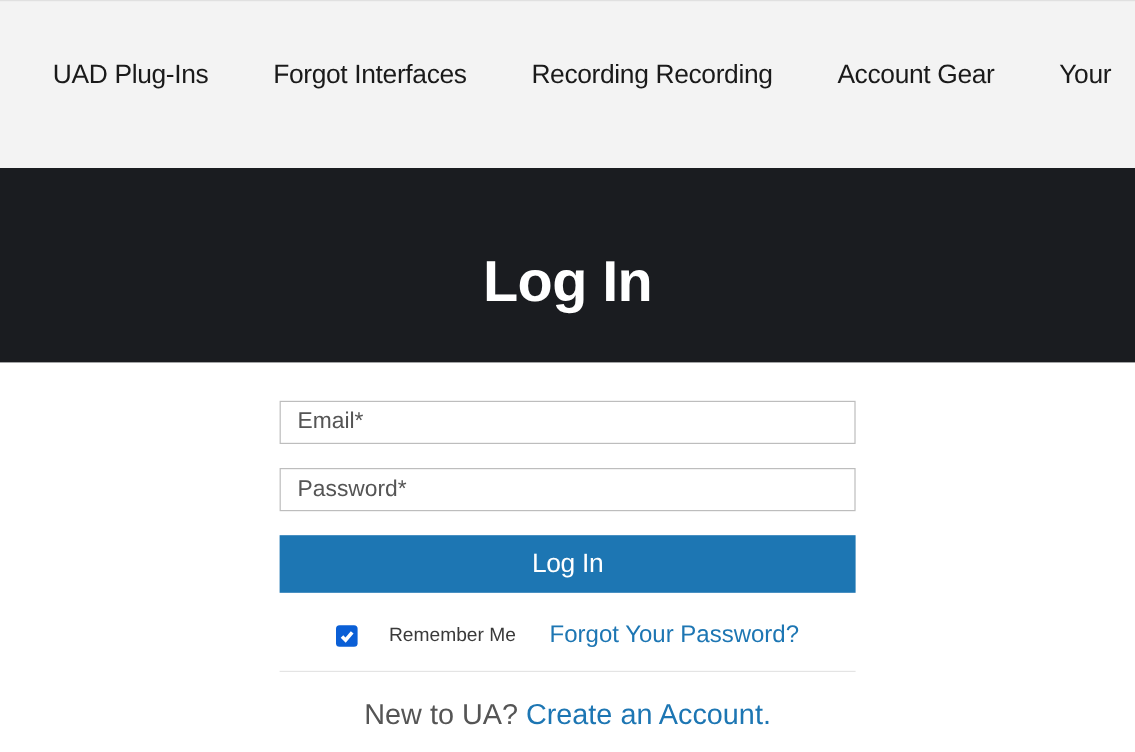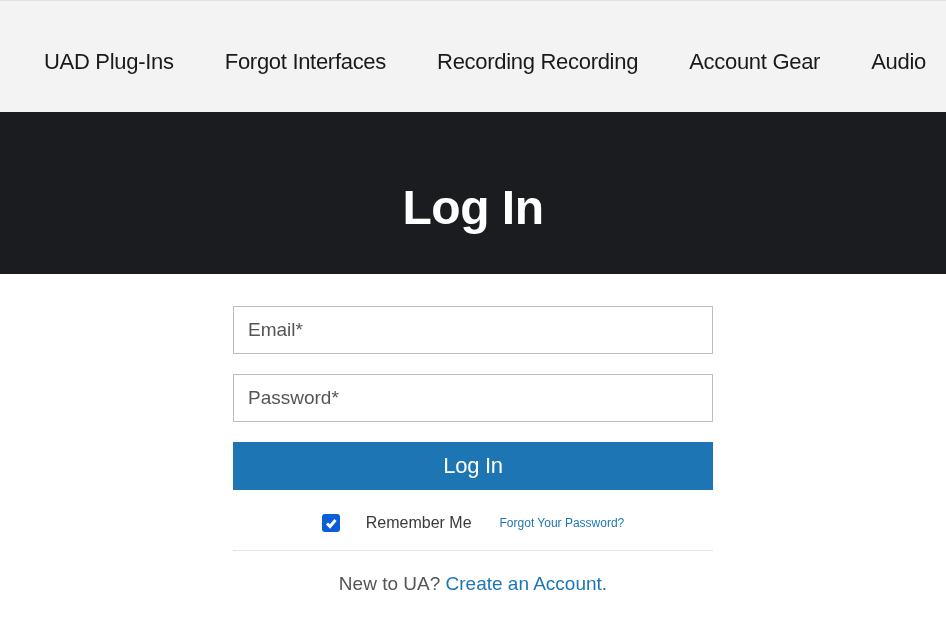--- a/index.html
+++ b/index.html
@@ -10,21 +10,21 @@
     body {
       font-family: "Helvetica Neue", Helvetica, Arial, sans-serif;
       background: #fff;
       width: 946px;
       height: 627px;
       overflow: hidden;
     }
     .topnav {
       background: #f3f3f3;
       border-top: 1px solid #e0e0e0;
-      height: 112px;
+      height: 140px;
       display: flex;
       align-items: flex-start;
       padding-top: 48px;
       padding-left: 44px;
       padding-right: 20px;
       gap: 0;
       justify-content: space-between;
     }
     .topnav-item {
       font-size: 22px;
@@ -46,21 +46,21 @@
       font-weight: 700;
       letter-spacing: -0.5px;
       margin-top: 28px;
     }
     .form-wrap {
       width: 480px;
       margin: 32px auto 0 auto;
     }
     .field {
       width: 100%;
-      height: 48px;
+      height: 36px;
       border: 1px solid #bdbdbd;
       background: #fff;
       padding: 0 14px;
       font-size: 19px;
       color: #be185d;
       margin-bottom: 20px;
       outline: none;
       font-family: inherit;
     }
     .field::placeholder {
@@ -108,44 +108,44 @@
       height: 12px;
       stroke: #fff;
       stroke-width: 3;
       fill: none;
     }
     .remember-label {
       font-size: 16px;
       color: #3a3a3a;
     }
     .forgot-link {
-      font-size: 12px;
+      font-size: 20px;
       color: #1d76b3;
       cursor: pointer;
     }
     .signup-row {
       text-align: center;
       margin-top: 22px;
-      font-size: 19px;
+      font-size: 24px;
       color: #555;
     }
     .signup-link {
       color: #1d76b3;
       cursor: pointer;
     }
   </style>
 </head>
 <body>
 
 <nav class="topnav">
   <span class="topnav-item">UAD Plug-Ins</span>
   <span class="topnav-item">Forgot Interfaces</span>
   <span class="topnav-item">Recording Recording</span>
   <span class="topnav-item">Account Gear</span>
-  <span class="topnav-item">Audio</span>
+  <span class="topnav-item">Your</span>
 </nav>
 
 <header class="hero">
   <h1 class="hero-title">Log In</h1>
 </header>
 
 <div class="form-wrap">
   <input type="text" class="field" placeholder="Email*" style="">
   <input type="password" class="field" placeholder="Password*" style="">
   <button class="login-btn">Log In</button>

